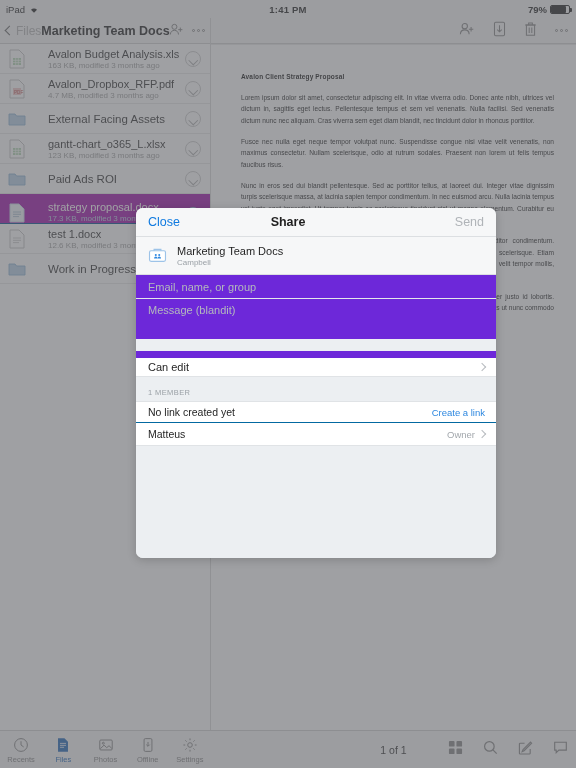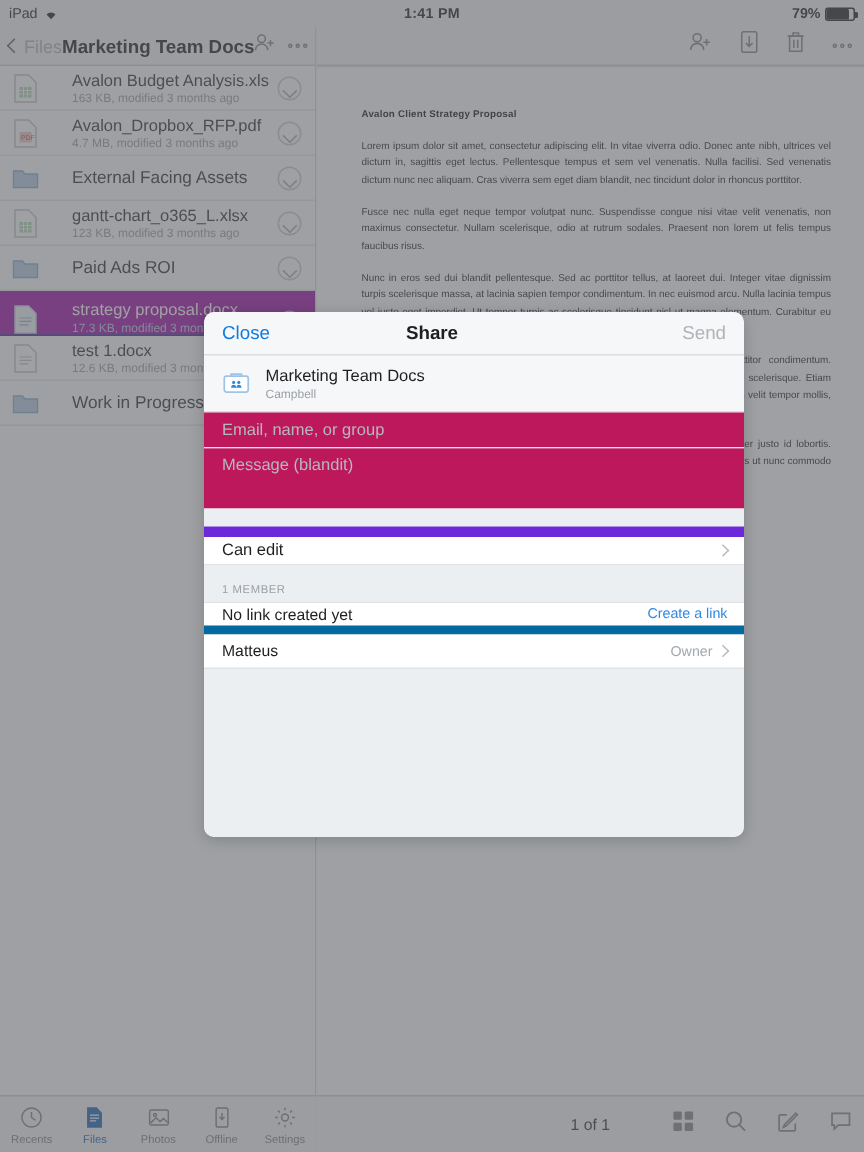--- a/index.html
+++ b/index.html
@@ -145,41 +145,41 @@
 
   .m-folder {
     height: 38px; background: #f6f7f8; border-bottom: 1px solid #dcdfe2;
     display: flex; align-items: center; padding-left: 12px;
   }
   .m-folder-ico { width: 19px; height: 19px; margin-right: 10px; flex: 0 0 19px;}
   .m-folder-name { font-size: 11px; color: #1f1f1f; }
   .m-folder-sub { font-size: 8px; color: #9aa0a6; margin-top: 1px; }
 
   .m-field {
-    height: 24px; background: #be185d; display: flex; align-items: center;
+    height: 24px; background: #6d28d9; display: flex; align-items: center;
     padding-left: 12px; border-bottom: 1px solid #e4e7ea;
     font-size: 11px; color: #b4b9bd;
   }
   .m-field.msg { height: 40px; align-items: flex-start; padding-top: 5px; border-bottom: none;}
   .m-gap { height: 12px; background: #eceff2; }
   .m-row {
     height: 26px; background: #ffffff; display: flex; align-items: center;
     padding: 0 11px 0 12px; border-top: 7px solid #6d28d9; border-bottom: 1px solid #e0e3e6;
     font-size: 11px; color: #1f1f1f; justify-content: space-between;
   }
   .chev-r {
     width: 6px; height: 6px; border-right: 1.3px solid #b7bbbf; border-top: 1.3px solid #b7bbbf;
     transform: rotate(45deg); display: inline-block;
   }
   .m-sechead {
     height: 24px; background: #eceff2; display:flex; align-items:flex-end;
     padding: 0 0 4px 12px; font-size: 7.5px; color: #9aa0a6; letter-spacing: .4px;
   }
   .m-link-row {
-    height: 22px; background: #ffffff; border-top: 1px solid #e0e3e6; border-bottom: 6px solid #0369a1;
+    height: 22px; background: #ffffff; border-top: 1px solid #e0e3e6; border-bottom: 1px solid #0369a1;
     display: flex; align-items: center; justify-content: space-between; padding: 0 11px 0 12px;
   }
   .m-link-left { font-size: 10.5px; color: #1f1f1f; }
   .m-link-right { font-size: 9.5px; color: #2e88e0; }
   .m-member-row {
     height: 23px; background:#ffffff; border-bottom:1px solid #e0e3e6;
     display:flex; align-items:center; justify-content:space-between; padding: 0 11px 0 12px;
   }
   .m-member-name { font-size: 10.5px; color:#1f1f1f; }
   .m-member-role { font-size: 9.5px; color:#a3a8ad; display:flex; align-items:center; gap:4px;}

